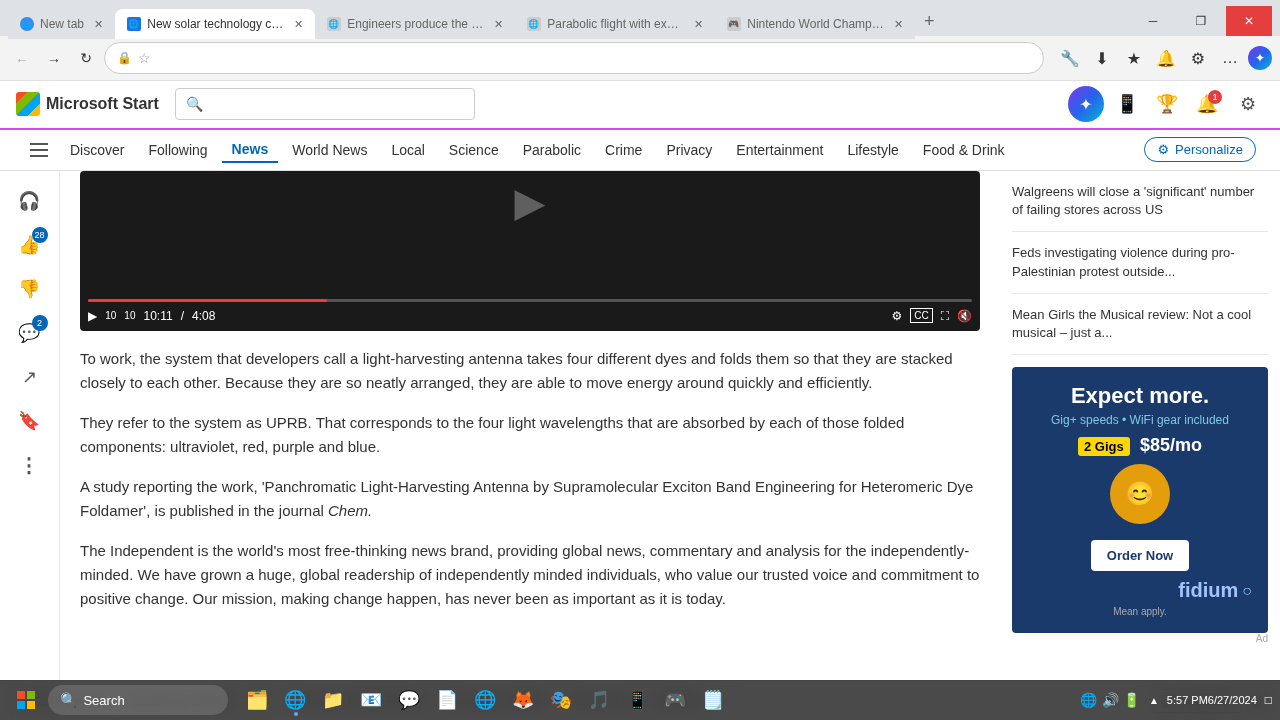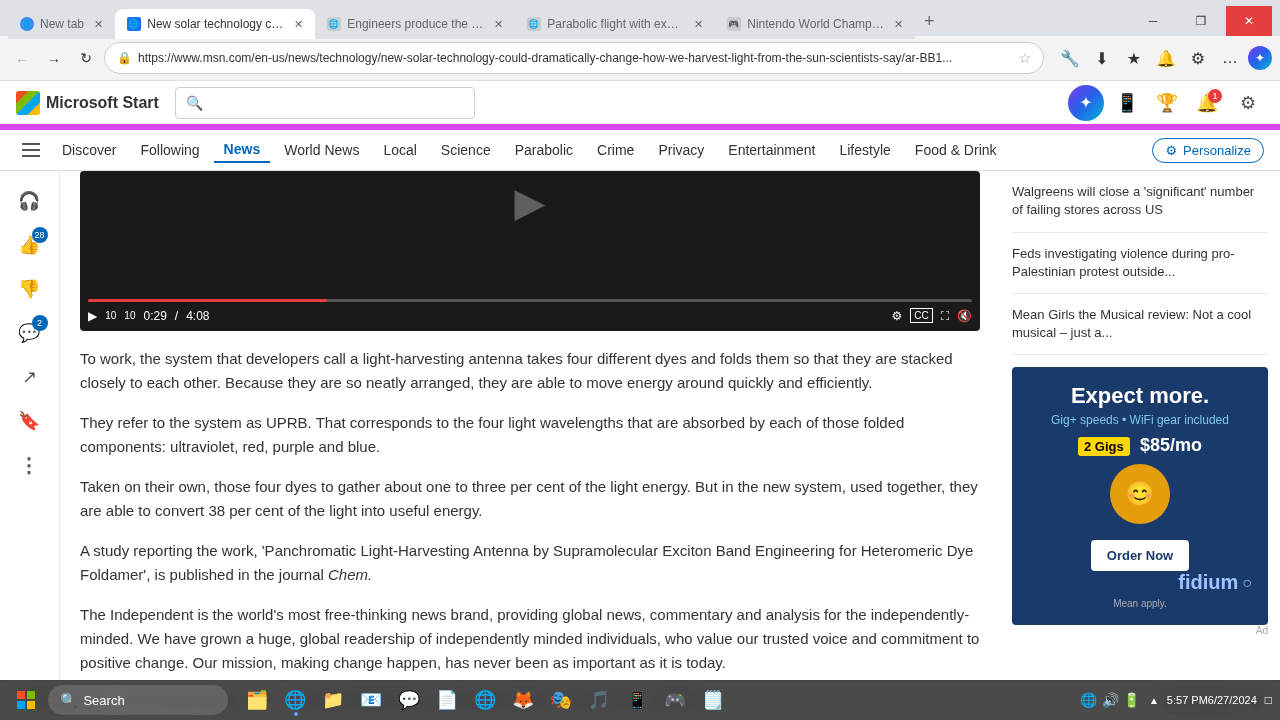--- a/index.html
+++ b/index.html
@@ -17,32 +17,32 @@
     .tab-new { width: 28px; height: 28px; display: flex; align-items: center; justify-content: center; cursor: pointer; color: #666; font-size: 18px; position: relative; top: 3px; }
     .browser-controls { display: flex; align-items: center; height: 44px; padding: 0 8px; gap: 4px; background: #f3f3f3; }
     .nav-btn { width: 28px; height: 28px; display: flex; align-items: center; justify-content: center; cursor: pointer; border-radius: 50%; color: #333; font-size: 14px; }
     .nav-btn.disabled { color: #aaa; cursor: default; }
     .address-bar { flex: 1; display: flex; align-items: center; background: #fff; border: 1px solid #ccc; border-radius: 20px; padding: 4px 12px; gap: 6px; font-size: 12px; color: #333; height: 32px; }
     .address-text { flex: 1; overflow: hidden; text-overflow: ellipsis; white-space: nowrap; font-size: 12px; color: #333; }
     .browser-actions { display: flex; align-items: center; gap: 4px; margin-left: 8px; }
     .browser-action-btn { width: 28px; height: 28px; display: flex; align-items: center; justify-content: center; cursor: pointer; border-radius: 50%; color: #333; font-size: 14px; }
 
     
-    .msn-header { display: flex; align-items: center; height: 52px; padding: 0 16px; border-bottom: 6px solid #d946ef; gap: 16px; background: #fff; }
+    .msn-header { display: flex; align-items: center; height: 52px; padding: 0 16px; border-bottom: 2px solid #d946ef; gap: 16px; background: #fff; }
     .msn-logo { display: flex; align-items: center; gap: 6px; font-size: 16px; font-weight: 600; color: #333; }
     .msn-logo-icon { width: 24px; height: 24px; background: linear-gradient(135deg, #f25022 25%, #7fba00 25% 50%, #00a4ef 50% 75%, #ffb900 75%); border-radius: 3px; }
     .header-search { display: flex; align-items: center; border: 1px solid #ccc; border-radius: 4px; padding: 4px 10px; gap: 6px; flex: 1; max-width: 300px; height: 32px; }
     .header-spacer { flex: 1; }
     .header-icons { display: flex; align-items: center; gap: 8px; }
     .header-icon-btn { width: 32px; height: 32px; display: flex; align-items: center; justify-content: center; cursor: pointer; color: #555; border-radius: 50%; position: relative; }
     .copilot-btn { width: 36px; height: 36px; background: linear-gradient(135deg, #7c3aed, #2563eb, #06b6d4); border-radius: 50%; display: flex; align-items: center; justify-content: center; }
     .notif-badge { position: absolute; top: 2px; right: 2px; background: #e53e3e; color: #fff; border-radius: 50%; width: 14px; height: 14px; font-size: 9px; display: flex; align-items: center; justify-content: center; }
 
     
-    .nav-bar { display: flex; align-items: center; height: 44px; padding: 0 16px; border-bottom: 1px solid #e0e0e0; gap: 4px; background: #fff; }
+    .nav-bar { display: flex; align-items: center; height: 44px; padding: 0 24px; border-bottom: 1px solid #e0e0e0; gap: 4px; background: #fff; }
     .nav-hamburger { width: 32px; height: 32px; display: flex; flex-direction: column; justify-content: center; gap: 4px; cursor: pointer; padding: 6px; }
     .nav-hamburger span { display: block; width: 18px; height: 2px; background: #555; }
     .nav-item { padding: 4px 10px; font-size: 14px; cursor: pointer; color: #333; border-radius: 4px; white-space: nowrap; }
     .nav-item.active { font-weight: 600; color: #0067b8; border-bottom: 2px solid #0067b8; border-radius: 0; }
     .nav-personalize { display: flex; align-items: center; gap: 6px; padding: 4px 12px; border: 1px solid #0067b8; border-radius: 16px; color: #0067b8; cursor: pointer; font-size: 13px; margin-left: auto; }
 
     
     .main-layout { display: flex; height: calc(720px - 36px - 44px - 52px - 44px); overflow: hidden; }
     
     
@@ -140,21 +140,20 @@
       <div style="width:46px; height:30px; display:flex; align-items:center; justify-content:center; cursor:pointer; font-size:12px; color:#333; background:#e53e3e; color:#fff;">✕</div>
     </div>
   </div>
 
   <div class="browser-controls">
     <div class="nav-btn disabled">←</div>
     <div class="nav-btn">→</div>
     <div class="nav-btn">↻</div>
     <div class="address-bar">
       <span style="font-size:12px; color:#555;">🔒</span>
-      <span class="address-text">https://www.msn.com/en-us/news/technology/new-solar-technology-could-dramatically-change-how-we-harvest-light-from-the-sun-scientists-say/ar-BB1...</span>
       <span style="font-size:14px; color:#999;">☆</span>
     </div>
     <div class="browser-actions">
       <div class="browser-action-btn" style="font-size:16px;">🔧</div>
       <div class="browser-action-btn" style="font-size:16px;">⬇</div>
       <div class="browser-action-btn" style="font-size:16px;">★</div>
       <div class="browser-action-btn" style="font-size:16px;">🔔</div>
       <div class="browser-action-btn" style="font-size:16px;">⚙</div>
       <div class="browser-action-btn" style="font-size:16px;">…</div>
       <div style="width:24px; height:24px; background: linear-gradient(135deg, #7c3aed, #2563eb, #06b6d4); border-radius:50%; display:flex; align-items:center; justify-content:center; cursor:pointer;">
@@ -237,36 +236,35 @@
         <div class="video-player">
           <div style="position:absolute; top:8px; left:50%; transform:translateX(-50%); color:#fff; opacity:0.3; font-size:40px;">▶</div>
           <div class="video-controls">
             <div class="video-progress">
               <div class="video-progress-fill"></div>
             </div>
             <div class="video-btns">
               <span style="cursor:pointer;">▶</span>
               <span style="cursor:pointer; font-size:10px;">10</span>
               <span style="cursor:pointer; font-size:10px;">10</span>
-              <span>0:29</span>
+              <span>10:11</span>
               <span>/</span>
               <span>4:08</span>
               <div style="flex:1"></div>
               <span style="cursor:pointer;">⚙</span>
               <span style="cursor:pointer; border:1px solid #fff; padding:1px 3px; font-size:10px;">CC</span>
               <span style="cursor:pointer;">⛶</span>
               <span style="cursor:pointer;">🔇</span>
             </div>
           </div>
         </div>
 
         <div class="article-body">
           <p>To work, the system that developers call a light-harvesting antenna takes four different dyes and folds them so that they are stacked closely to each other. Because they are so neatly arranged, they are able to move energy around quickly and efficiently.</p>
           <p>They refer to the system as UPRB. That corresponds to the four light wavelengths that are absorbed by each of those folded components: ultraviolet, red, purple and blue.</p>
-          <p>Taken on their own, those four dyes to gather about one to three per cent of the light energy. But in the new system, used together, they are able to convert 38 per cent of the light into useful energy.</p>
           <p>A study reporting the work, 'Panchromatic Light-Harvesting Antenna by Supramolecular Exciton Band Engineering for Heteromeric Dye Foldamer', is published in the journal <em>Chem.</em></p>
           <p>The Independent is the world's most free-thinking news brand, providing global news, commentary and analysis for the independently-minded. We have grown a huge, global readership of independently minded individuals, who value our trusted voice and commitment to positive change. Our mission, making change happen, has never been as important as it is today.</p>
         </div>
 
       </div>
     </div>
 
     <div class="right-sidebar">
 
       <div class="news-item">
@@ -281,21 +279,21 @@
 
       <div class="ad-block">
         <div style="font-size:22px; font-weight:bold;">Expect more.</div>
         <div style="font-size:12px; color:#7ec8e3; margin-top:4px;">Gig+ speeds • WiFi gear included</div>
         <div style="margin: 8px 0; font-size:15px;">
           <span style="background:#ffd700; color:#000; padding:2px 6px; border-radius:3px; font-weight:bold; font-size:13px;">2 Gigs</span>
           <span style="font-size:18px; font-weight:bold; margin-left:6px;">$85/mo</span>
         </div>
         <div class="ad-avatar">😊</div>
         <button class="ad-btn">Order Now</button>
-        <div style="display:flex; justify-content:flex-end; align-items:center; margin-top:0;">
+        <div style="display:flex; justify-content:flex-end; align-items:center; margin-top:8px;">
           <span class="ad-brand">fidium</span>
           <span style="margin-left:4px; font-size:16px; color:#7ec8e3;">○</span>
         </div>
         <div class="ad-footer">Mean apply.</div>
       </div>
       <div class="ad-label">Ad</div>
     </div>
   </div>
 
   <div class="page-footer">

